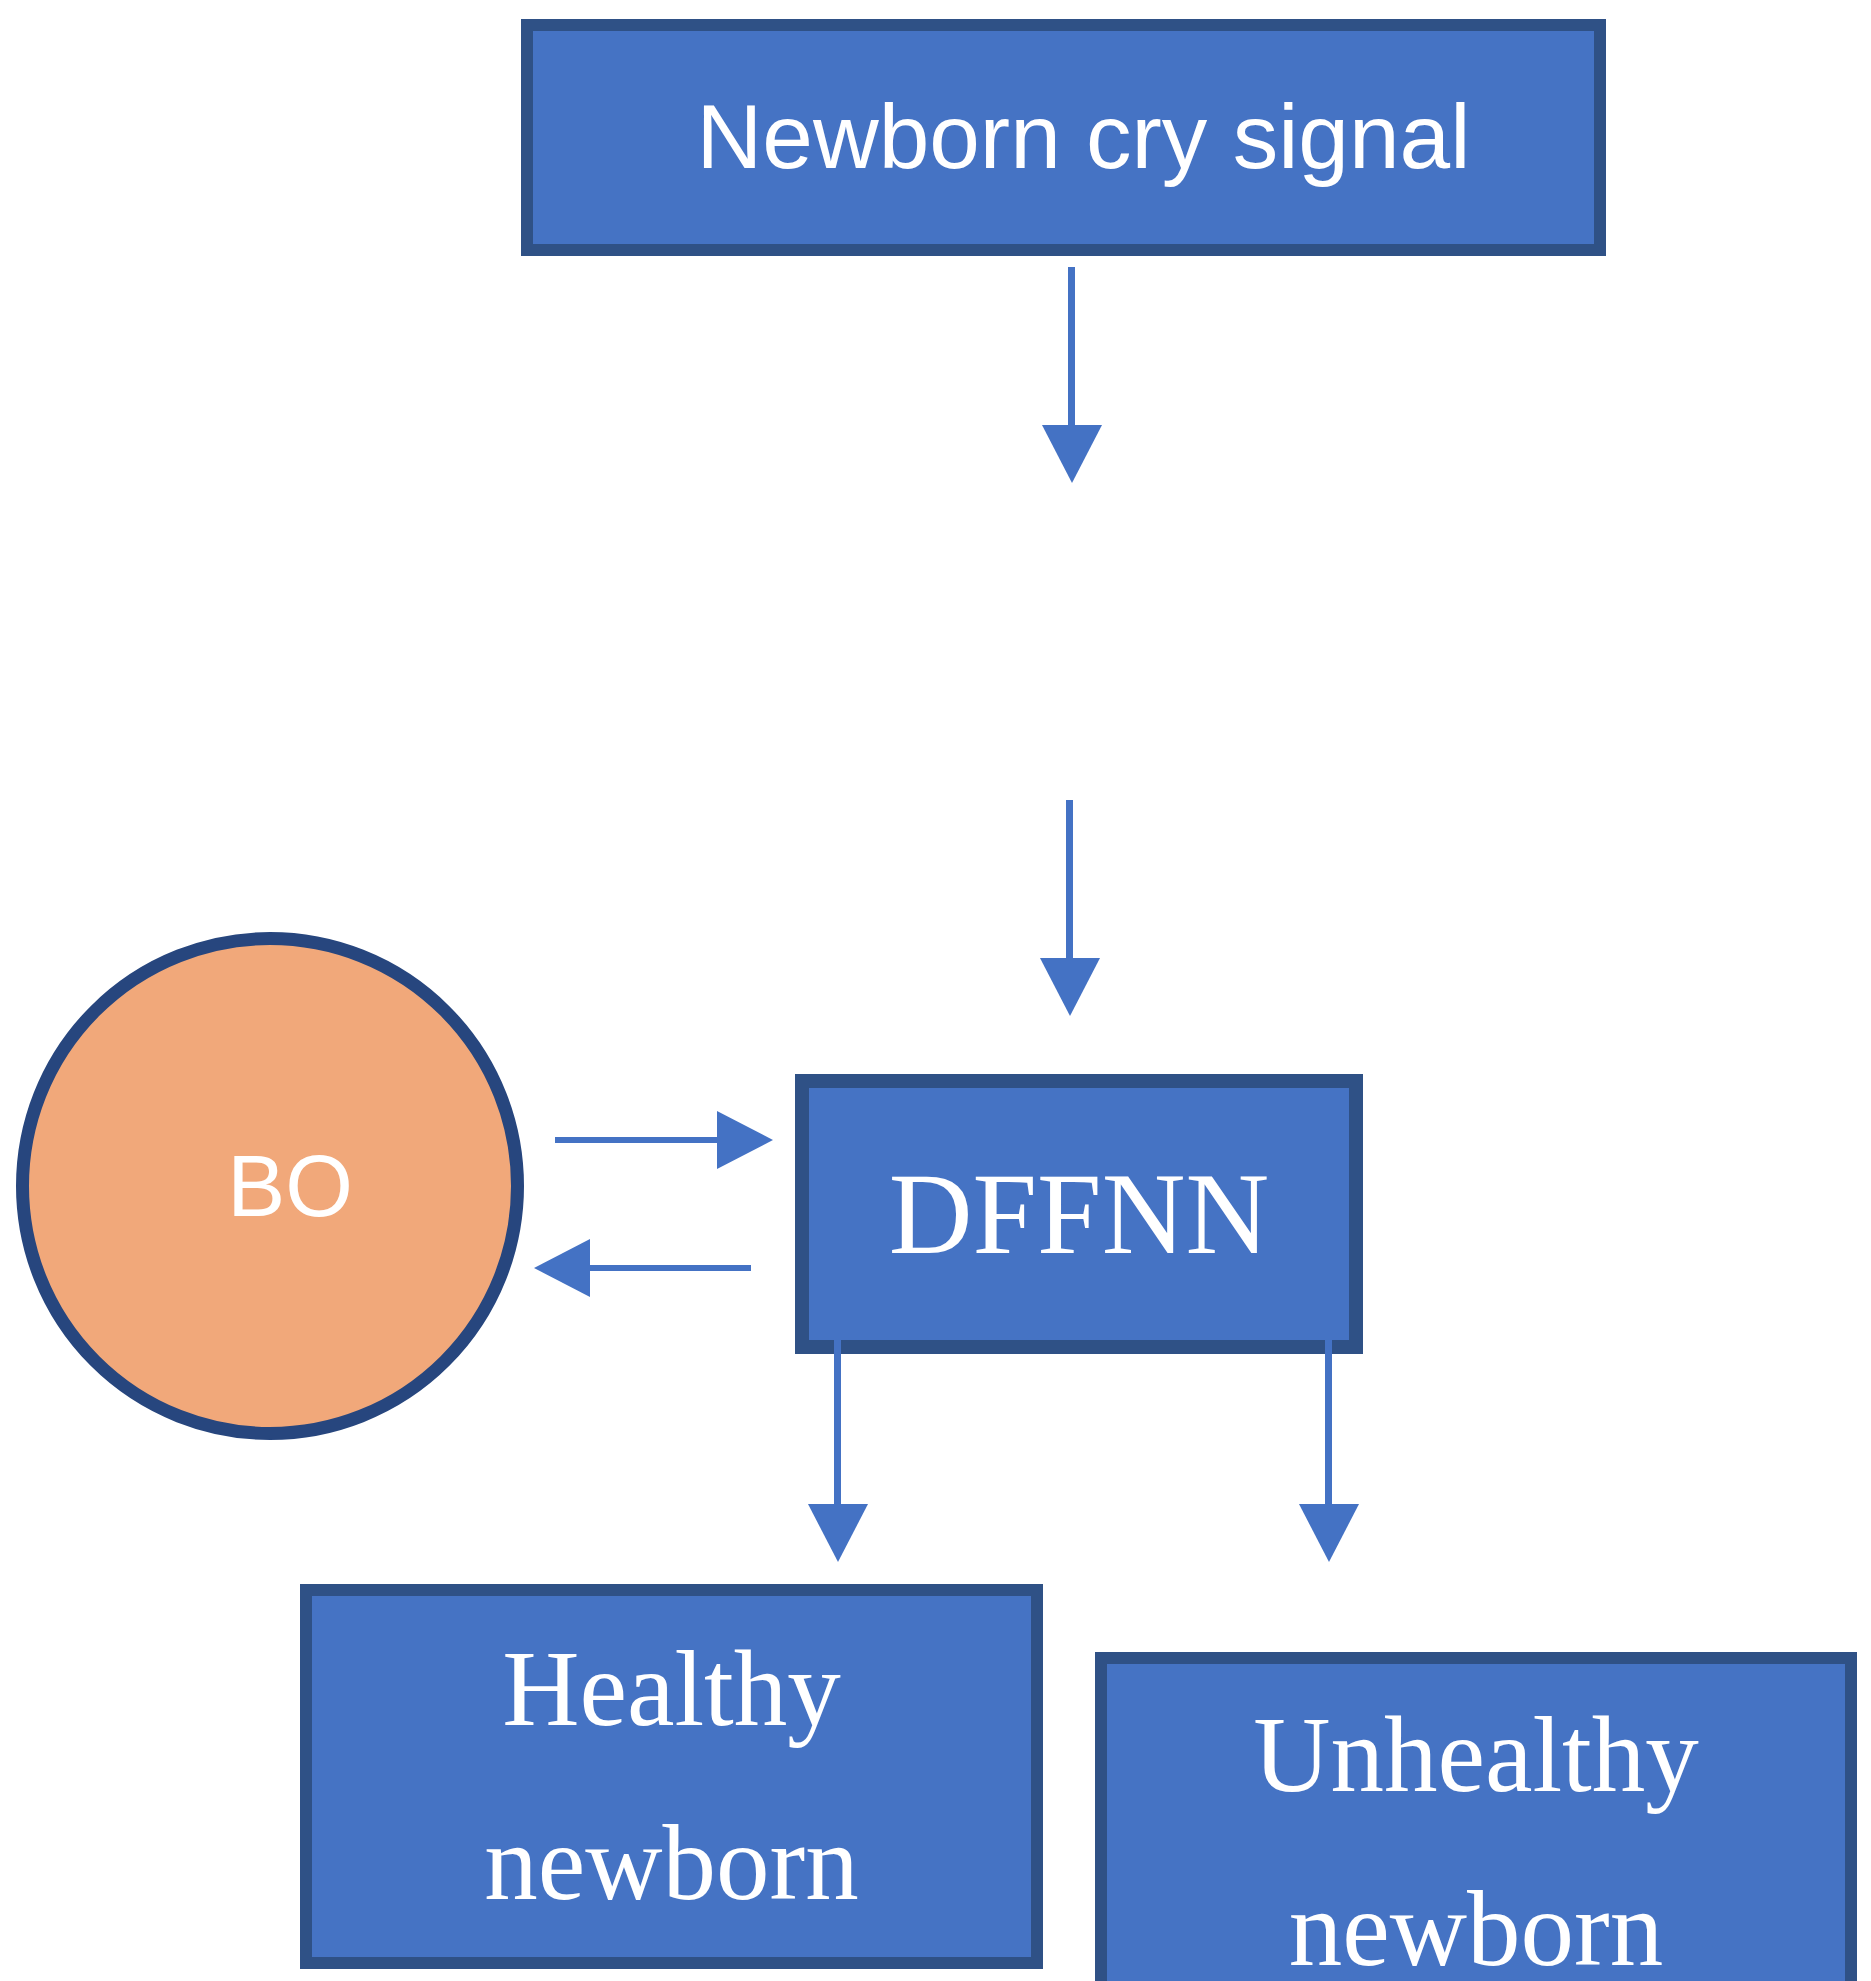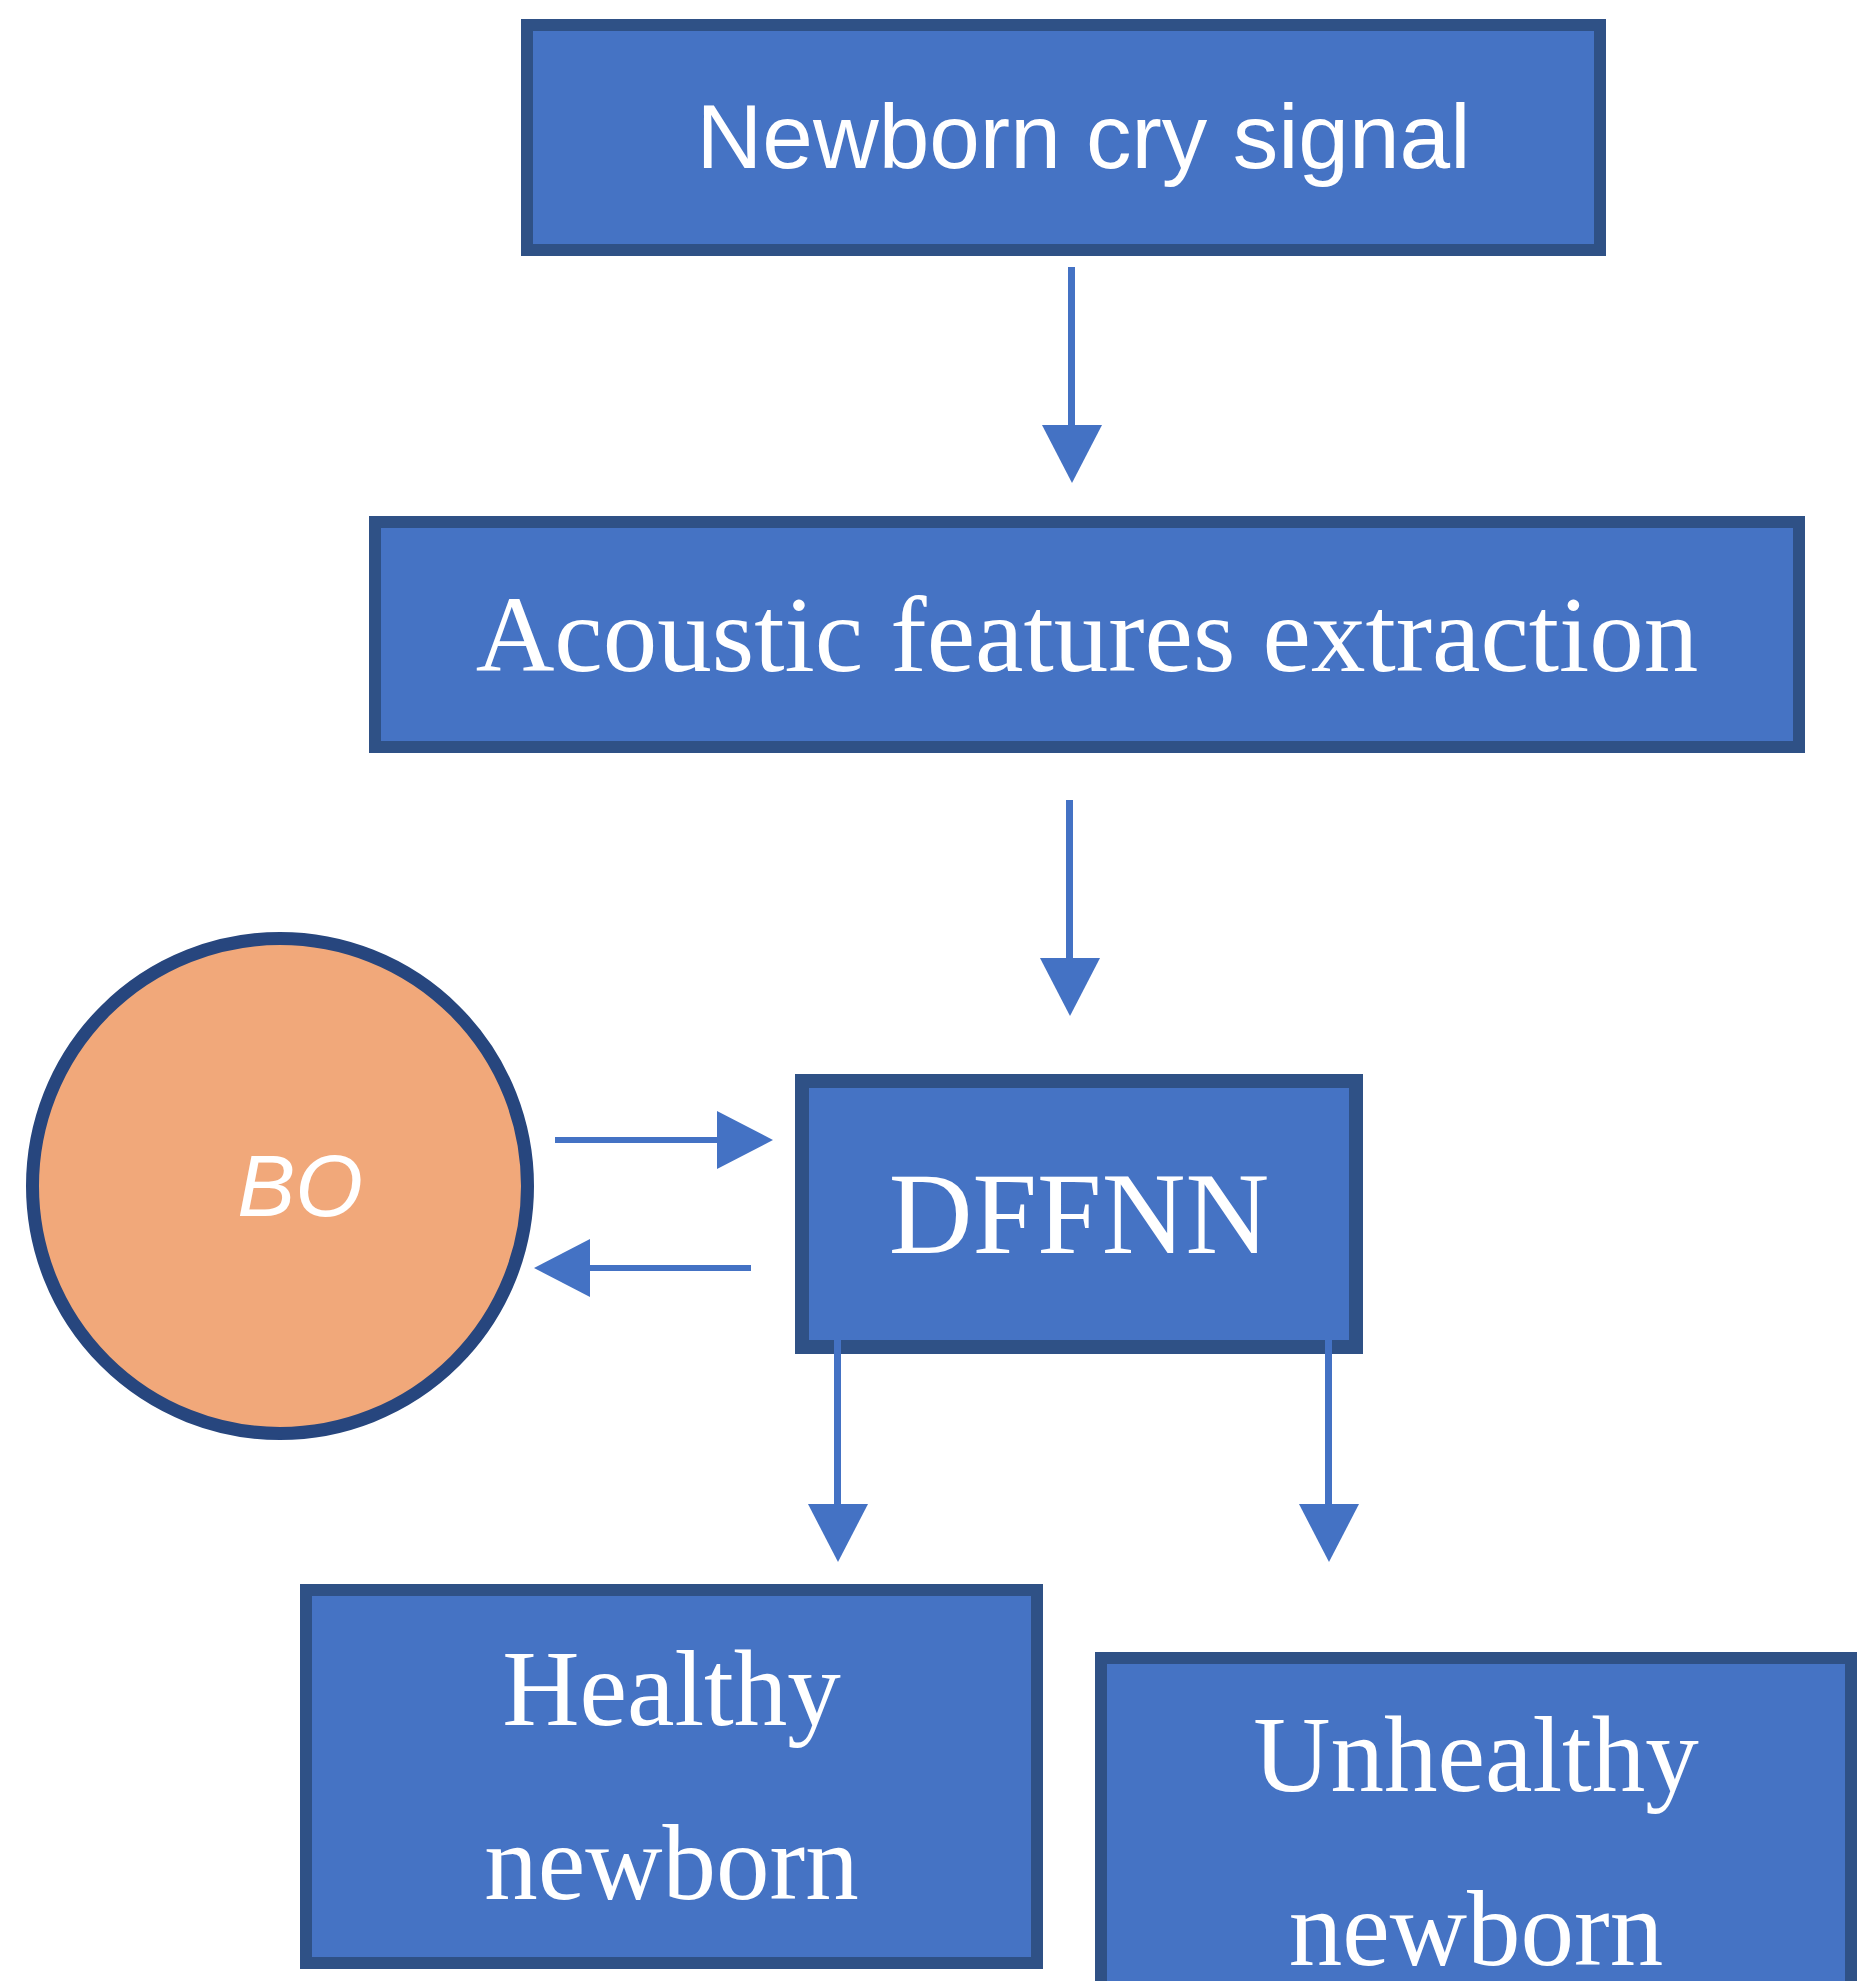--- a/index.html
+++ b/index.html
@@ -68,30 +68,27 @@
 
   <div class="node sans" style="left:521px; top:18.6px; width:1085px; height:237px; font-size:91px;">
     <span>Newborn cry signal</span>
   </div>
 
   <div class="varrow" style="left:1042px; top:267px;">
     <div class="vstem" style="height:158px"></div>
     <div class="vhead"></div>
   </div>
 
-  <div class="node serif" style="left:369px; top:516px; width:1436px; height:237px; font-size:109px;">
-    <span>Acoustic features extraction</span>
-  </div>
 
   <div class="varrow" style="left:1040px; top:800px;">
     <div class="vstem" style="height:158px"></div>
     <div class="vhead"></div>
   </div>
 
-  <div class="circle sans two-line" style="left:26px; top:932px; width:508px; height:508px; font-size:87px; line-height:1.64;font-style:italic;">
+  <div class="circle sans two-line" style="left:16px; top:932px; width:508px; height:508px; font-size:87px; line-height:1.64;">
     <div>
       <span>BO</span>
     </div>
   </div>
 
   <div class="harrow" style="left:555px; top:1111px; width:218px;">
     <div class="hstem"></div>
     <div class="hhead-right"></div>
   </div>
 

